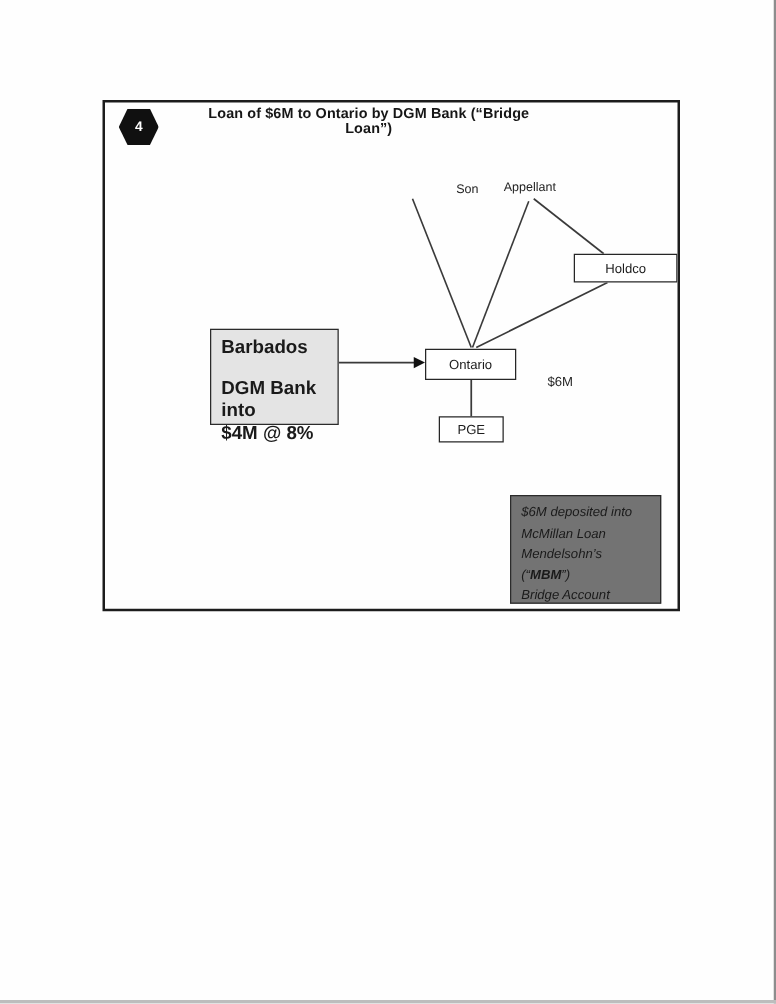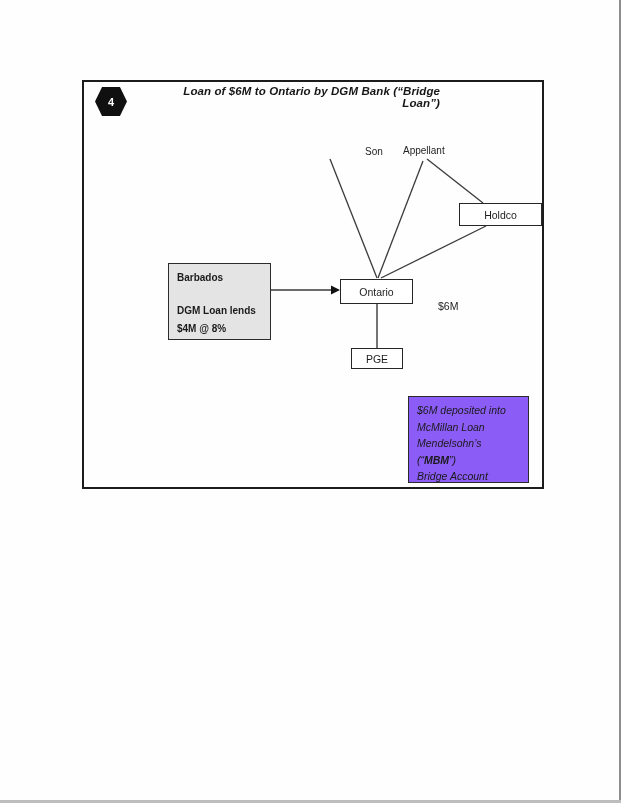--- a/index.html
+++ b/index.html
@@ -42,24 +42,23 @@
     clip-path: polygon(22% 0%, 78% 0%, 100% 50%, 78% 100%, 22% 100%, 0% 50%);
     display: flex; align-items: center; justify-content: center;
     color: #ffffff;
     font-size: 11px; font-weight: bold;
   }
 
   .diagram-title {
     position: absolute;
     left: 150px; top: 85px;
     width: 290px;
-    text-align: right;
+    text-align: center;
     font-size: 11.5px;
     font-weight: bold;
-    font-style: italic;
     color: #161616;
     letter-spacing: 0.1px;
   }
 
   .free-label {
     position: absolute;
     font-size: 10px;
     color: #242424;
     white-space: nowrap;
   }
@@ -70,41 +69,41 @@
   .node-box {
     position: absolute;
     border: 1.5px solid #262626;
     background: #ffffff;
     display: flex; align-items: center; justify-content: center;
     font-size: 10.5px;
     color: #1d1d1d;
   }
   .node-holdco  { left: 459px; top: 203px; width: 83px; height: 23px; }
   .node-ontario { left: 340px; top: 279px; width: 73px; height: 25px; }
-  .node-pge     { left: 351px; top: 348px; width: 52px; height: 21px; }
+  .node-pge     { left: 351px; top: 333px; width: 52px; height: 21px; }
 
   .barbados-box {
     position: absolute;
     left: 168px; top: 263px;
     width: 103px; height: 77px;
     background: #e4e4e4;
     border: 1.5px solid #2b2b2b;
     padding: 5px 6px 0 8px;
-    font-size: 10px;
+    font-size: 15px;
     font-weight: bold;
     color: #1a1a1a;
     line-height: 18px;
   }
   .barbados-box .bb-gap { height: 15px; }
 
   .mbm-box {
     position: absolute;
     left: 408px; top: 396px;
     width: 121px; height: 87px;
-    background: #8b5cf6;
+    background: #737373;
     border: 1.5px solid #2b2b2b;
     padding: 5px 4px 0 8px;
     font-size: 10.5px;
     font-style: italic;
     color: #1a1a1a;
     line-height: 16.6px;
   }
   .mbm-box .mbm-bold { font-weight: bold; margin-top: 48px; }
 
   .connector-layer {
@@ -153,21 +152,21 @@
   <div class="node-box node-ontario">
     <span>Ontario</span>
   </div>
   <div class="node-box node-pge">
     <span>PGE</span>
   </div>
 
   <div class="barbados-box">
     <div>Barbados</div>
     <div class="bb-gap"></div>
-    <div>DGM Loan lends</div>
+    <div>DGM Bank into</div>
     <div>$4M @ 8%</div>
   </div>
 
   <div class="mbm-box">
     <div>$6M deposited into</div>
     <div>McMillan Loan</div>
     <div>Mendelsohn’s</div>
     <div><span>(“</span><span class="mbm-bold">MBM</span><span>”)</span></div>
     <div>Bridge Account</div>
   </div>

